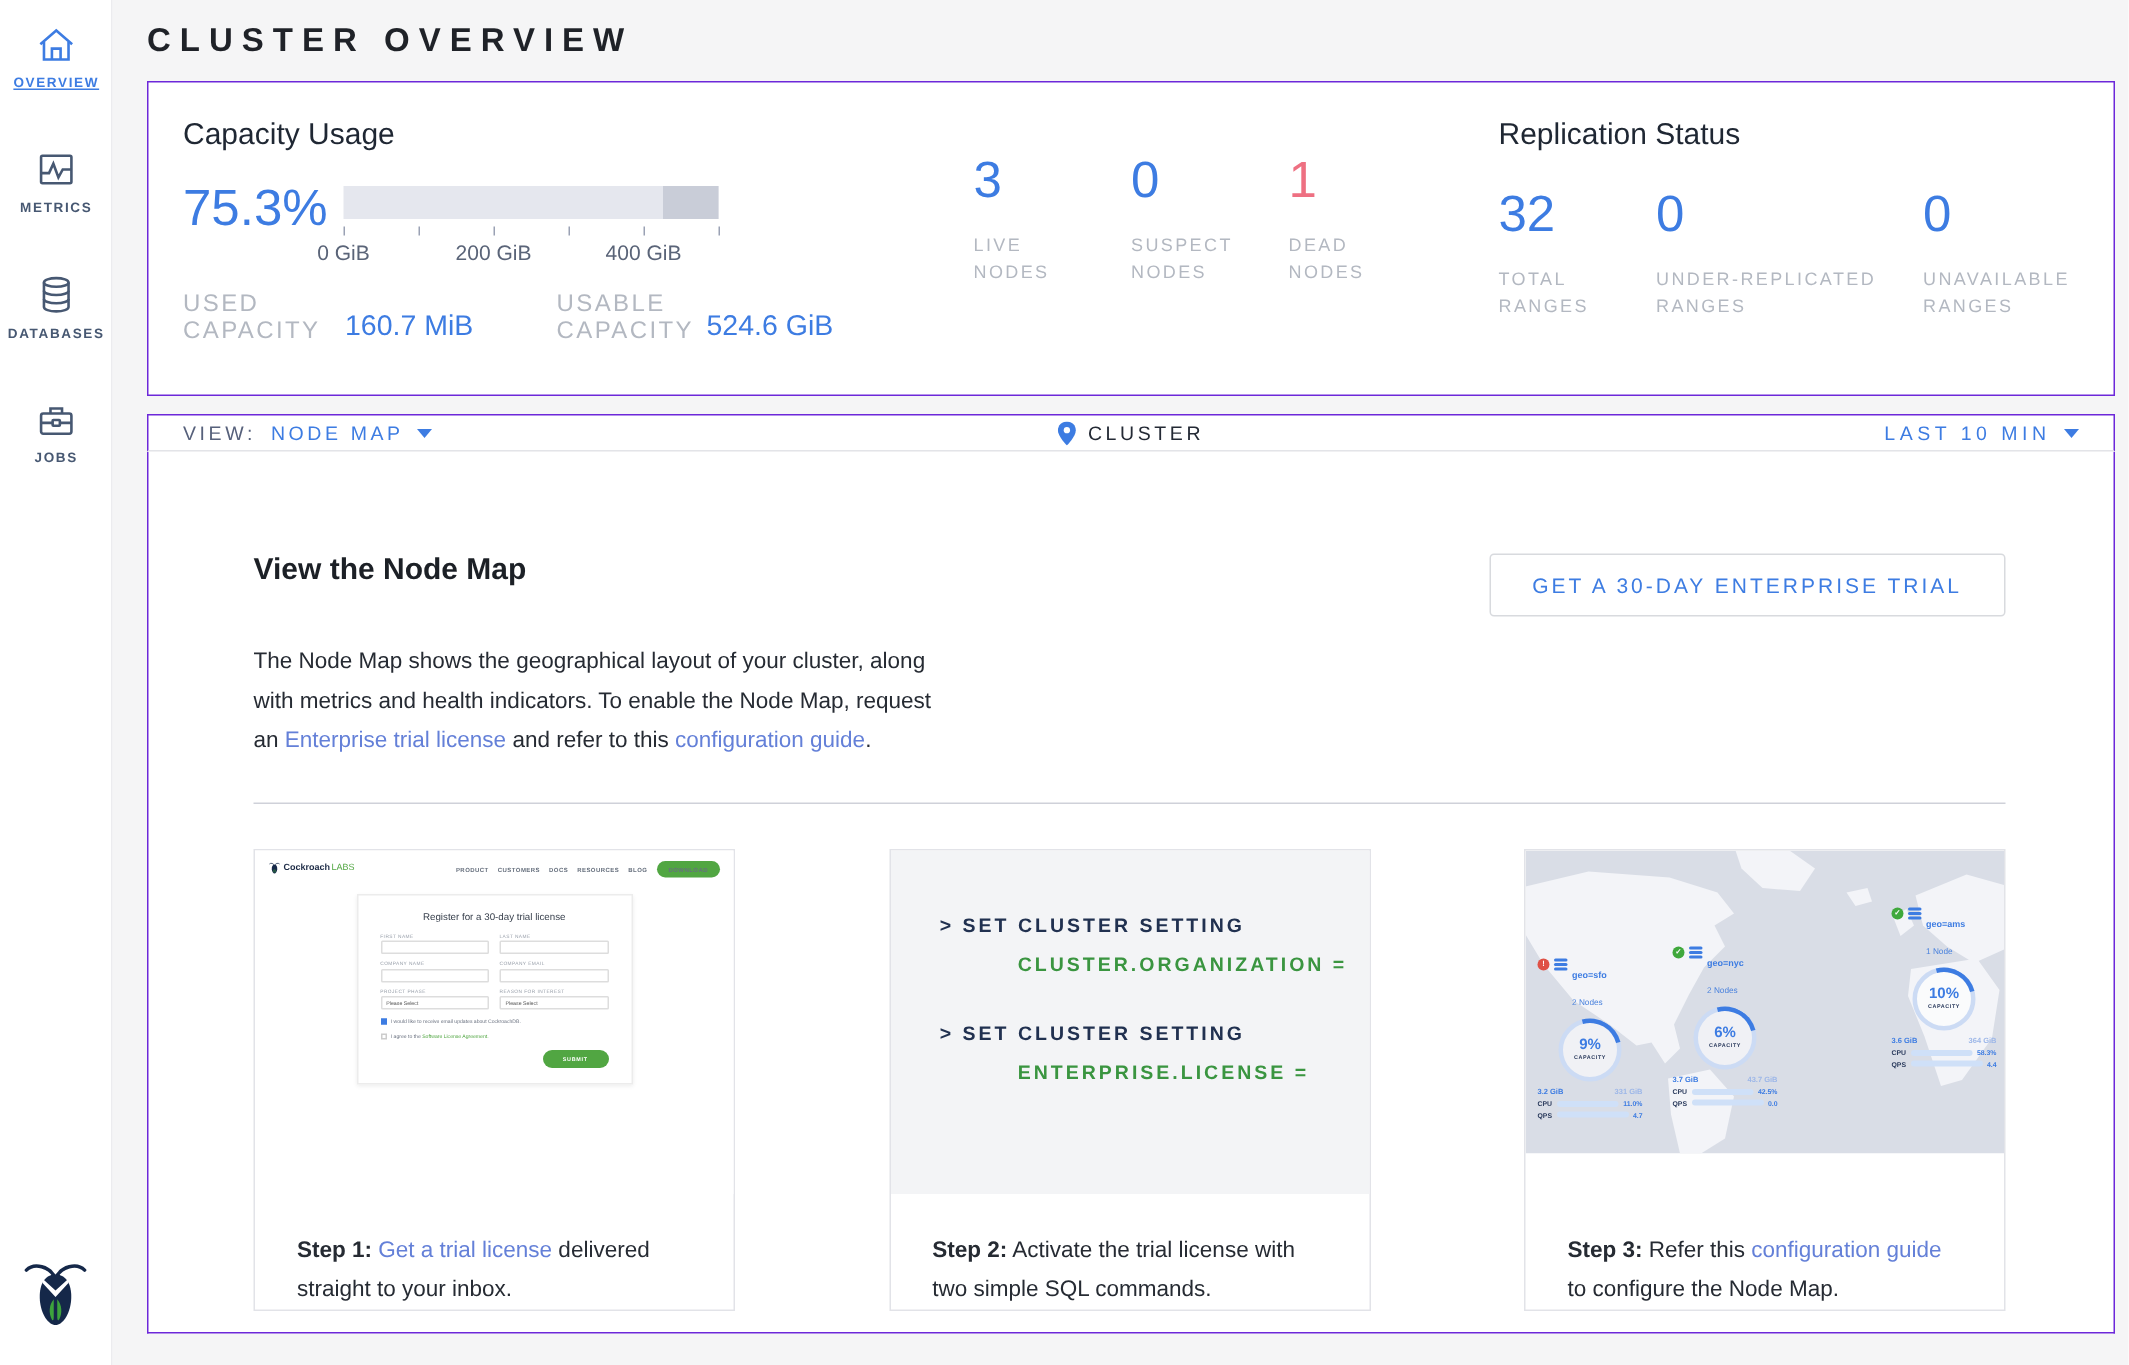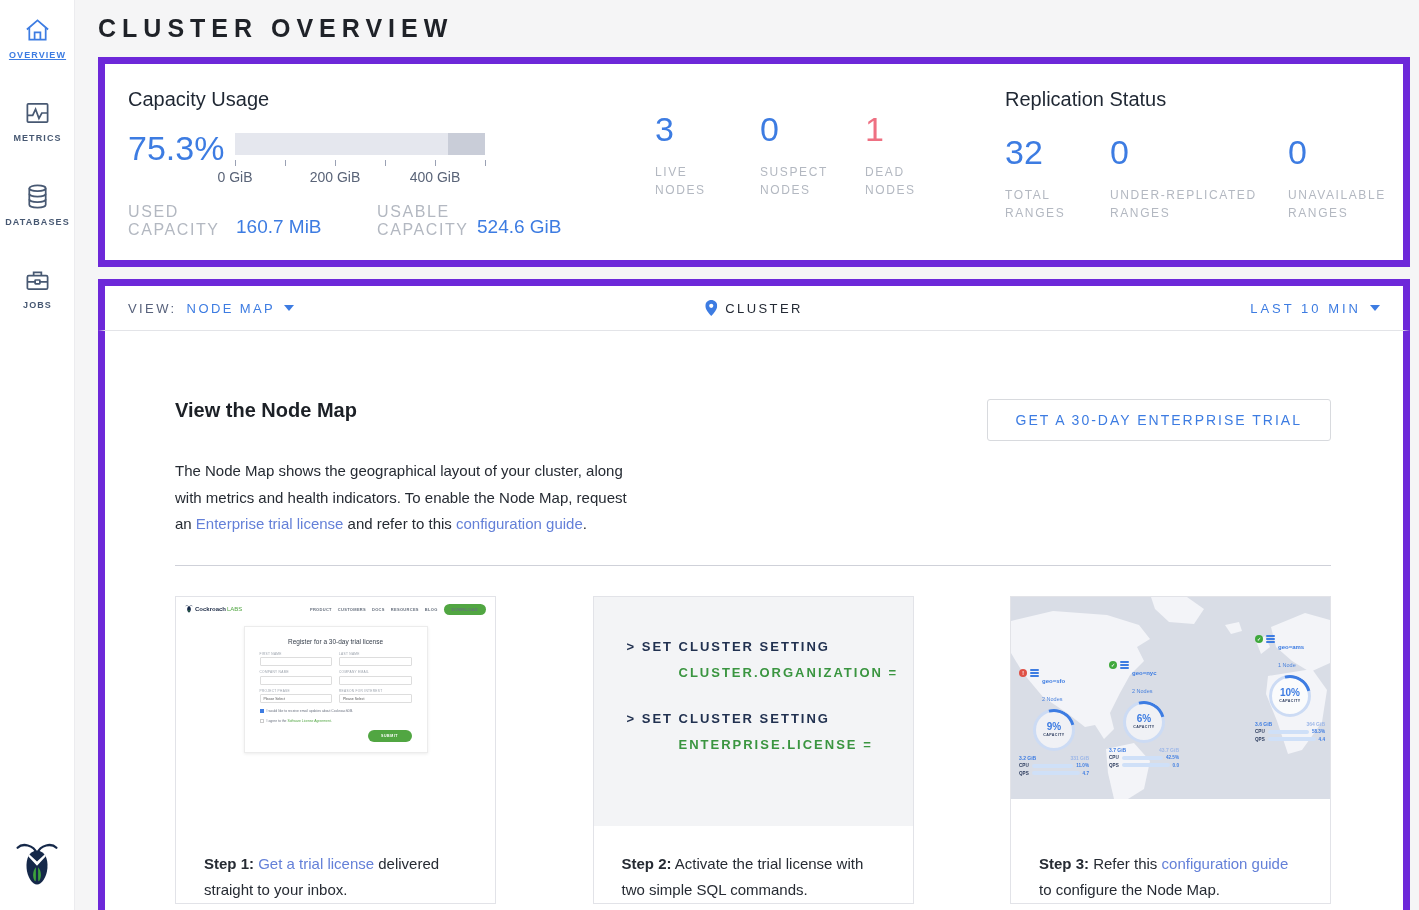--- a/index.html
+++ b/index.html
@@ -17,23 +17,23 @@
     background:#ffffff; border-right:1px solid #ececef; z-index:5;
   }
   .nav-item { width:75px; padding-top:17px; text-align:center; cursor:pointer; }
   .nav-item svg { display:block; margin:0 auto; }
   .nav-label { display:block; margin-top:7px; font-size:9px; font-weight:bold; letter-spacing:1.1px; color:#475872; }
   .nav-item.active .nav-label { color:#3d7ce2;text-decoration:underline; }
   .roach-logo { position:absolute; left:50%; bottom:14px; transform:translateX(-50%); }
 
   
   .content { position:absolute; left:98px; top:0; width:1312px; }
-  .page-title { margin-top:14px; font-size:25px; font-weight:600; letter-spacing:6px; color:#1f2228; }
-
-  .panel { background:#fff; border:7px solid #6d28d9; }
+  .page-title { margin-top:14px; font-size:22px; font-weight:600; letter-spacing:6px; color:#1f2228; }
+
+  .panel { background:#fff; border:1px solid #6d28d9; }
 
   
   .summary { margin-top:14px; height:210px; display:flex; padding:24px 0 0 23px; }
   .sec-title { font-size:20px; font-weight:500; color:#1f2733; }
   .sum-sec-capacity { width:527px; }
   .sum-sec-nodes { width:350px; }
   .sum-sec-repl { flex:1; }
 
   .cap-row { display:flex; margin-top:22px; }
   .cap-pct { width:107px; font-size:34px; color:#3d7ce2; line-height:30px; }
@@ -48,21 +48,21 @@
   .stat-cap-label { font-size:16px; letter-spacing:1.6px; color:#b3b8c1; line-height:18px; }
   .stat-cap-value { font-size:19px; color:#3d7ce2; align-self:end; padding-bottom:1px; }
 
   .stats-row { display:flex; margin-top:24px; }
   .stat-value { font-size:34px; line-height:34px; color:#3d7ce2; }
   .stat-value.pink { color:#ee7082; }
   .stat-label { margin-top:17px; font-size:12px; letter-spacing:1.6px; color:#b3b8c1; line-height:18px; }
 
   
   .viewbar {
-    margin-top:12px; height:52px; display:flex; align-items:center;
+    margin-top:12px; height:25px; display:flex; align-items:center;
     position:relative; padding:0 23px; font-size:13px; letter-spacing:2.4px;
     border-bottom:1px solid #e3e4e8;
     justify-content:center;
   }
   .vb-left { display:flex; align-items:center; cursor:pointer; }
   .vb-label { color:#57617b; margin-right:10px; }
   .vb-value { color:#3d7ce2; }
   .caret { width:0; height:0; border-left:5px solid transparent; border-right:5px solid transparent; border-top:6px solid #3d7ce2; margin-left:9px; }
   .vb-center { position:absolute; left:50%; transform:translateX(-50%); display:flex; align-items:center; color:#242a35; }
   .vb-center svg { margin-right:8px; }

